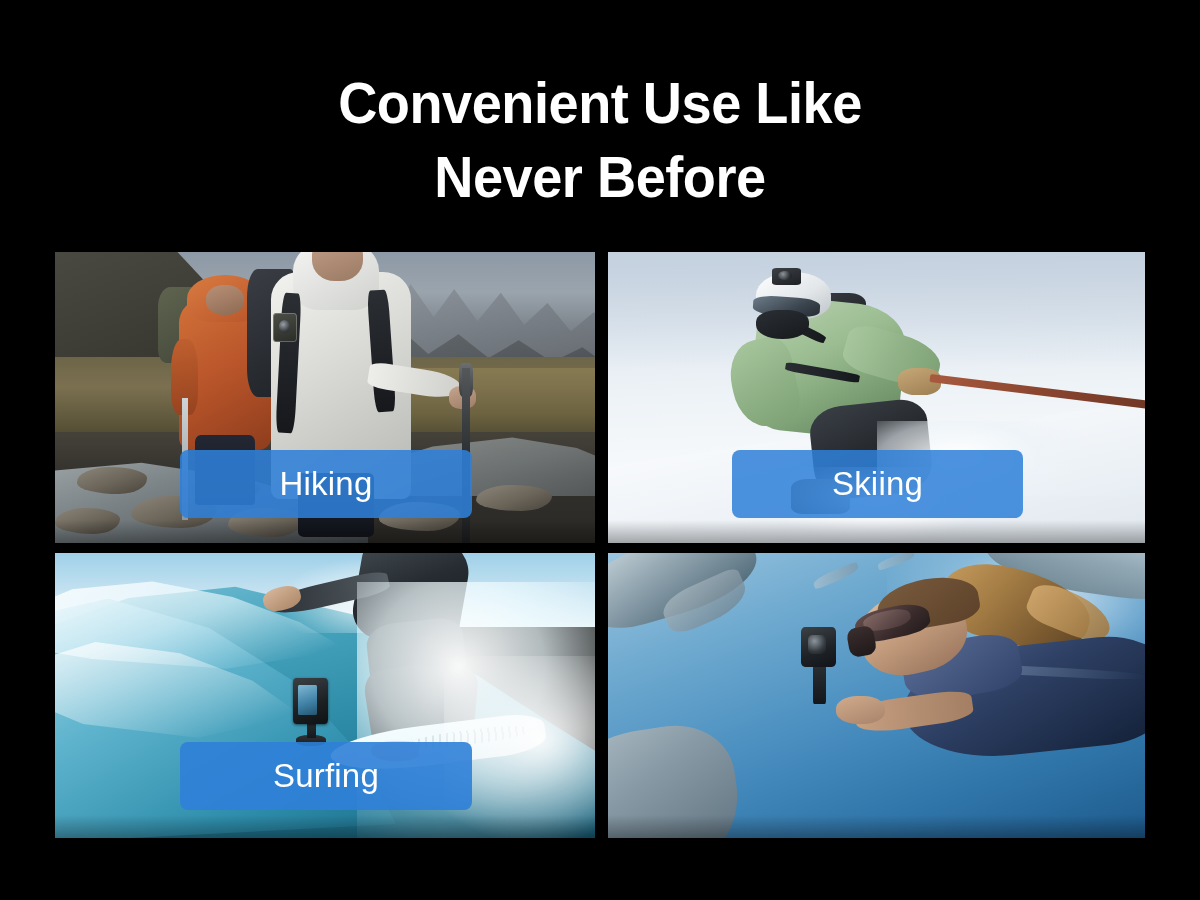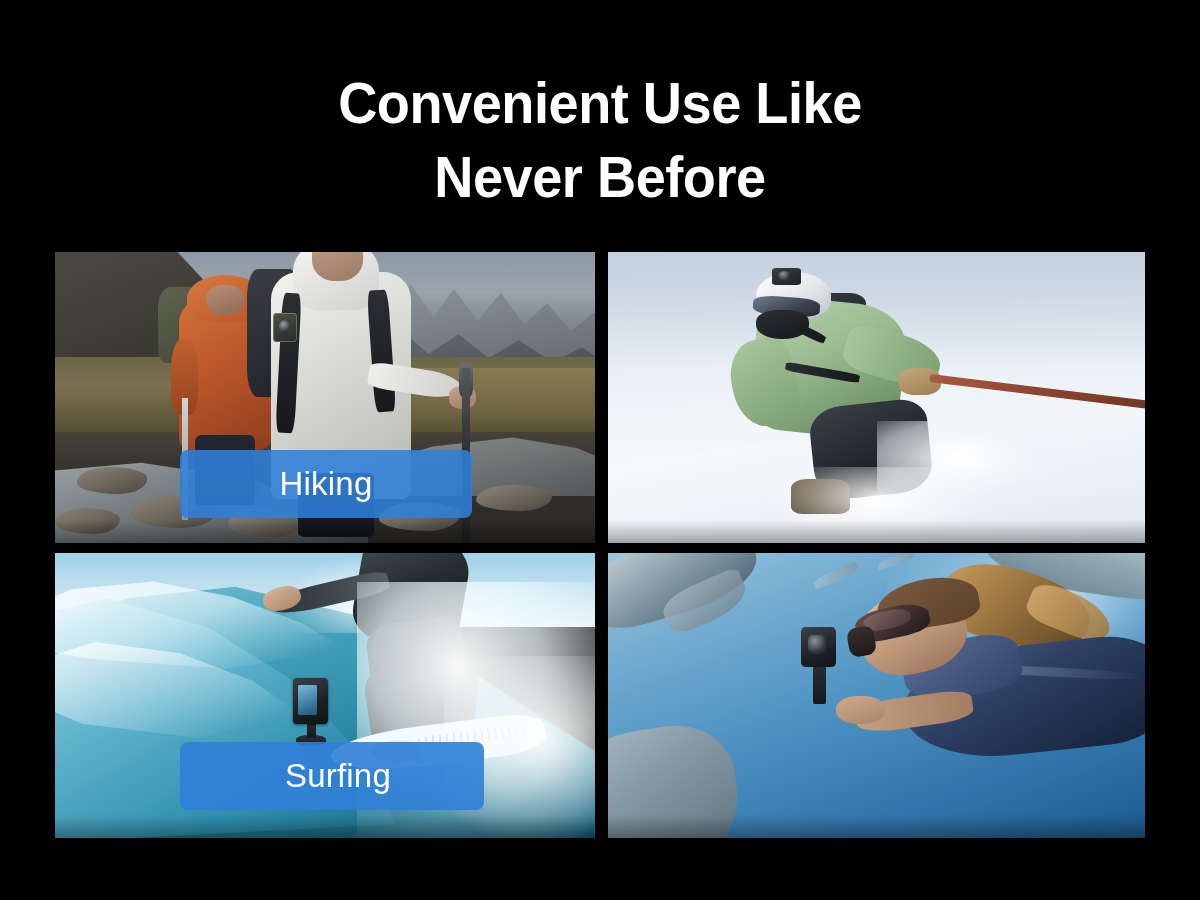--- a/index.html
+++ b/index.html
@@ -32,21 +32,21 @@
 
   
   .label{
     position:absolute;height:68px;border-radius:8px;
     display:flex;align-items:center;justify-content:center;
     color:#ffffff;font-size:33px;font-weight:400;
     letter-spacing:0.2px;
   }
   .p-tl .label{left:125px;top:198px;width:292px;background:rgba(47,128,216,0.88);}
   .p-tr .label{left:124px;top:198px;width:291px;background:rgba(47,128,216,0.86);}
-  .p-bl .label{left:125px;top:189px;width:292px;background:rgba(47,128,216,0.90);padding-left:12px;}
+  .p-bl .label{left:125px;top:189px;width:292px;background:rgba(47,128,216,0.90);}
   .p-br .label{left:124px;top:189px;width:291px;background:rgba(47,128,216,0.80);}
 
   
   .hk-sky{position:absolute;left:0;top:0;width:100%;height:46%;
     background:linear-gradient(180deg,#8d99a6 0%,#9aa4ad 30%,#6e747a 70%,#4c4f4c 100%);}
   .hk-mtn1{position:absolute;left:48%;top:3%;width:54%;height:44%;
     background:linear-gradient(170deg,#9aa1a8 0%,#7d848b 45%,#5c6166 100%);
     clip-path:polygon(0% 100%,6% 55%,12% 68%,19% 30%,26% 52%,33% 18%,41% 44%,48% 22%,56% 47%,64% 25%,72% 50%,80% 33%,88% 55%,96% 40%,100% 62%,100% 100%);}
   .hk-mtn2{position:absolute;left:40%;top:14%;width:62%;height:34%;
     background:linear-gradient(170deg,#6e7378 0%,#565b5f 60%,#43474a 100%);
@@ -358,20 +358,23 @@
         <div class="lay sk-goggle"></div>
         <div class="lay sk-mask"></div>
         <div class="lay sk-pants"></div>
         <div class="lay sk-glove"></div>
         <div class="lay sk-pole"></div>
         <div class="lay sk-boot"></div>
         <div class="lay sk-spray"></div>
         <div class="lay sk-spray2"></div>
         <div class="fade-bottom"></div>
       </div>
+      <div class="label">
+        <span>Skiing</span>
+      </div>
     </div>
 
     <div class="panel p-bl">
       <div class="photo">
         <div class="lay sf-sky"></div>
         <div class="lay sf-wave"></div>
         <div class="lay sf-face"></div>
         <div class="lay sf-foam1"></div>
         <div class="lay sf-foam2"></div>
         <div class="lay sf-spray"></div>

